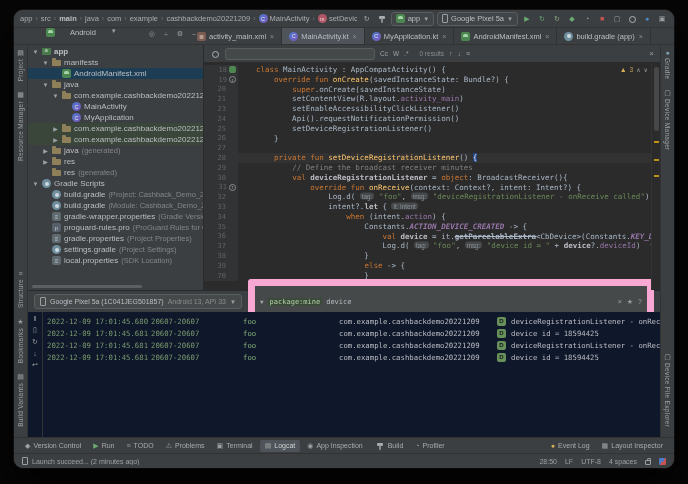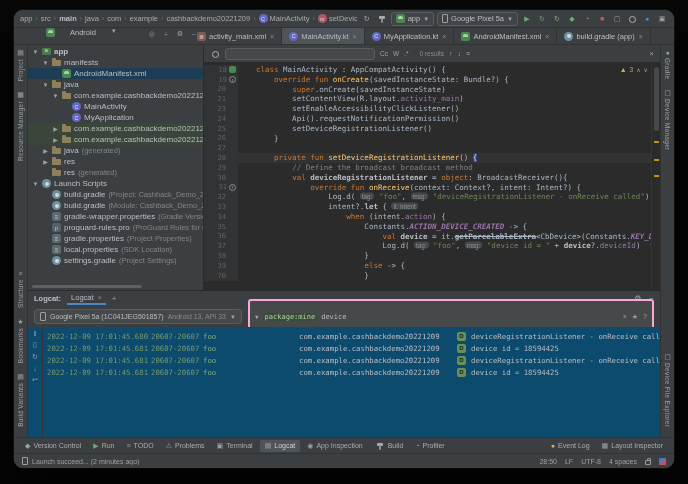--- a/index.html
+++ b/index.html
@@ -145,35 +145,35 @@
   .lchead { height:15px; flex:0 0 auto; display:flex; align-items:center; gap:6px; padding:0 6px;
     font-size:7.5px; color:#bcbec4; }
   .lchead .cap { font-weight:bold; }
   .lctab { display:flex; align-items:center; gap:3px; padding:1px 4px; border-bottom:2px solid #4a88c7; }
   .lchead .plus,.lchead .gear,.lchead .minim { color:#9da0a2; font-size:8px; }
   .lchead .rgt { margin-left:auto; display:flex; gap:8px; }
   .lcfilter { height:21px; flex:0 0 auto; display:flex; align-items:center; gap:6px; padding:0 6px; }
   .devsel { display:flex; align-items:center; gap:4px; border:1px solid #5a5d5f; background:#45494a;
     border-radius:3px; height:15px; padding:0 5px; font-size:7px; color:#bcbec4; white-space:nowrap; }
   .devsel .api { color:#8a8c8e; }
-  .filterbox { flex:1 1 auto; height:15px; border:2px solid #f9a8d4; background:#45494a; border-radius:3px;
+  .filterbox { flex:1 1 auto; height:15px; border:7px solid #f9a8d4; background:#45494a; border-radius:3px;
     display:flex; align-items:center; gap:4px; padding:16px 5px; font-size:7px;
     font-family:"DejaVu Sans Mono",monospace; color:#bcbec4; }
   .ftok { background:#3b4b3a; color:#b5d1a5; border-radius:2px; padding:0 2px; }
   .filterbox .end { margin-left:auto; display:flex; gap:5px; color:#9da0a2;
     font-family:"Liberation Sans",sans-serif; }
-  .lcbody { flex:1 1 auto; background:#0c4a6e; display:flex; min-height:0; }
+  .lcbody { flex:1 1 auto; background:#0f172a; display:flex; min-height:0; }
   .lcgutter { width:15px; flex:0 0 auto; border-right:1px solid #313335; display:flex; flex-direction:column;
     align-items:center; padding-top:3px; gap:4px; color:#8a8c8e; font-size:7px; }
   .lrows { flex:1 1 auto; padding:3px 0 0 4px; overflow:hidden; }
   .lrow { height:12px; display:flex; align-items:center; font-family:"DejaVu Sans Mono",monospace;
     font-size:7.3px; white-space:nowrap; }
   .ltime { width:104px; color:#7a9a6e; flex:0 0 auto; }
   .lpid { width:52px; color:#7a9a6e; flex:0 0 auto; }
-  .ltag { width:96px; color:#85b07a; flex:0 0 auto; }
+  .ltag { width:96px; color:#85b07a; flex:0 0 auto;margin-left:40px; }
   .lpkg { width:158px; color:#bcbec4; flex:0 0 auto; }
   .lvl { width:9px; height:9px; border-radius:2px; background:#67905a; color:#15181a; font-size:6px;
     display:inline-flex; align-items:center; justify-content:center; margin-right:5px; flex:0 0 auto;
     font-family:"Liberation Sans",sans-serif; font-weight:bold; }
   .lmsg { color:#bcbec4; overflow:hidden; }
   
   .botbar { height:16px; flex:0 0 auto; background:#3c3f41; border-top:1px solid #323232;
     display:flex; align-items:center; padding:0 6px; gap:2px; }
   .bitem { display:flex; align-items:center; gap:3px; font-size:7px; color:#a9abad; padding:1px 5px;
     border-radius:2px; white-space:nowrap; }
@@ -428,21 +428,21 @@
             </div>
             <div class="trow" style="padding-left: 14px;">
               <span class="arrow"></span>
               <span class="tic folder"></span>
               <span>res</span>
               <span class="hint">(generated)</span>
             </div>
             <div class="trow" style="padding-left: 4px;">
               <span class="arrow">▼</span>
               <span class="tic gradle"></span>
-              <span>Launch Scripts</span>
+              <span>Gradle Scripts</span>
             </div>
             <div class="trow" style="padding-left: 14px;">
               <span class="arrow"></span>
               <span class="tic gradle"></span>
               <span>build.gradle</span>
               <span class="hint">(Project: Cashback_Demo_20221209)</span>
             </div>
             <div class="trow" style="padding-left: 14px;">
               <span class="arrow"></span>
               <span class="tic gradle"></span>
@@ -462,29 +462,29 @@
               <span class="hint">(ProGuard Rules for Cashback_Demo)</span>
             </div>
             <div class="trow" style="padding-left: 14px;">
               <span class="arrow"></span>
               <span class="tic props"></span>
               <span>gradle.properties</span>
               <span class="hint">(Project Properties)</span>
             </div>
             <div class="trow" style="padding-left: 14px;">
               <span class="arrow"></span>
+              <span class="tic gradle"></span>
+              <span>settings.gradle</span>
+              <span class="hint">(Project Settings)</span>
+            </div>
+            <div class="trow" style="padding-left: 14px;">
+              <span class="arrow"></span>
               <span class="tic props"></span>
               <span>local.properties</span>
               <span class="hint">(SDK Location)</span>
-            </div>
-            <div class="trow" style="padding-left: 14px;">
-              <span class="arrow"></span>
-              <span class="tic gradle"></span>
-              <span>settings.gradle</span>
-              <span class="hint">(Project Settings)</span>
             </div>
             <div class="treehsb"></div>
           </div>
 
         <div class="editor">
           <div class="findbar">
             <span class="i-mag"></span>
             <span class="findinput"></span>
             <span id="find-toggles" style="display:flex;gap:5px">
                 <span class="ftoggle">Cc</span>
@@ -567,21 +567,21 @@
                     <span>28</span>
                     <span class="gmark none"></span>
                   </span>
                   <span class="ctext"><span>    </span><span class="sk">private fun </span><span class="sf">setDeviceRegistrationListener</span><span>() </span><span class="su">{</span></span>
                 </div>
                 <div class="cline">
                   <span class="gut">
                     <span>29</span>
                     <span class="gmark none"></span>
                   </span>
-                  <span class="ctext"><span>        </span><span class="sc">// Define the broadcast broadcast method</span></span>
+                  <span class="ctext"><span>        </span><span class="sc">// Define the broadcast receiver minutes</span></span>
                 </div>
                 <div class="cline">
                   <span class="gut">
                     <span>30</span>
                     <span class="gmark none"></span>
                   </span>
                   <span class="ctext"><span>        </span><span class="sk">val </span><span class="sb">deviceRegistrationListener</span><span> = </span><span class="sk">object</span><span>: BroadcastReceiver(){</span></span>
                 </div>
                 <div class="cline">
                   <span class="gut">
@@ -664,32 +664,20 @@
               <span class="wtri">▲</span>
               <span>3</span>
               <span class="nav">∧</span>
               <span class="nav">∨</span>
             </div>
           </div>
         </div>
       </div>
 
       <div class="logcat">
-        <div class="lchead">
-          <span class="cap">Logcat:</span>
-          <span class="lctab">
-            <span>Logcat</span>
-            <span class="tclose">×</span>
-          </span>
-          <span class="plus">+</span>
-          <span class="rgt">
-            <span class="gear">⚙</span>
-            <span class="minim">−</span>
-          </span>
-        </div>
         <div class="lcfilter">
           <span class="devsel">
             <span class="i-phone"></span>
             <span>Google Pixel 5a (1C041JEG501857)</span>
             <span class="api">Android 13, API 33</span>
             <span class="dd">▼</span>
           </span>
           <span class="filterbox">
             <span class="dd" style="color:#9da0a2">▼</span>
             <span class="ftok">package:mine</span>

